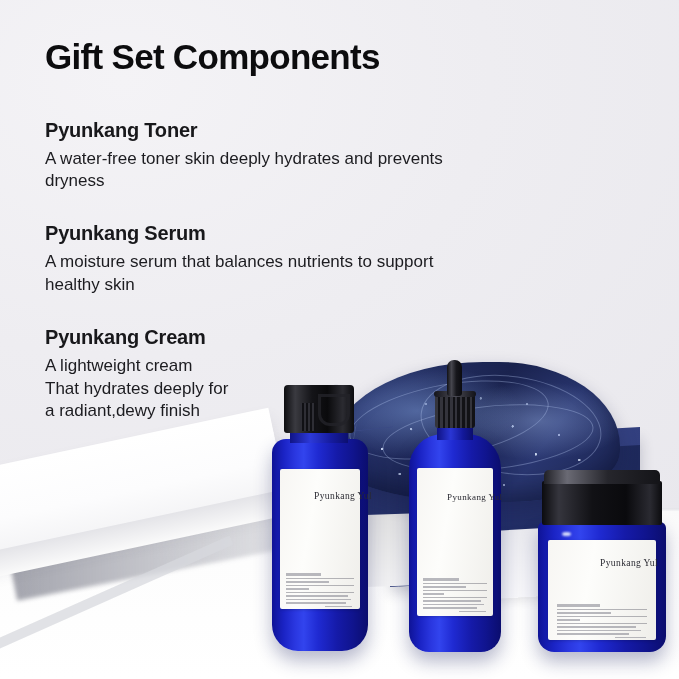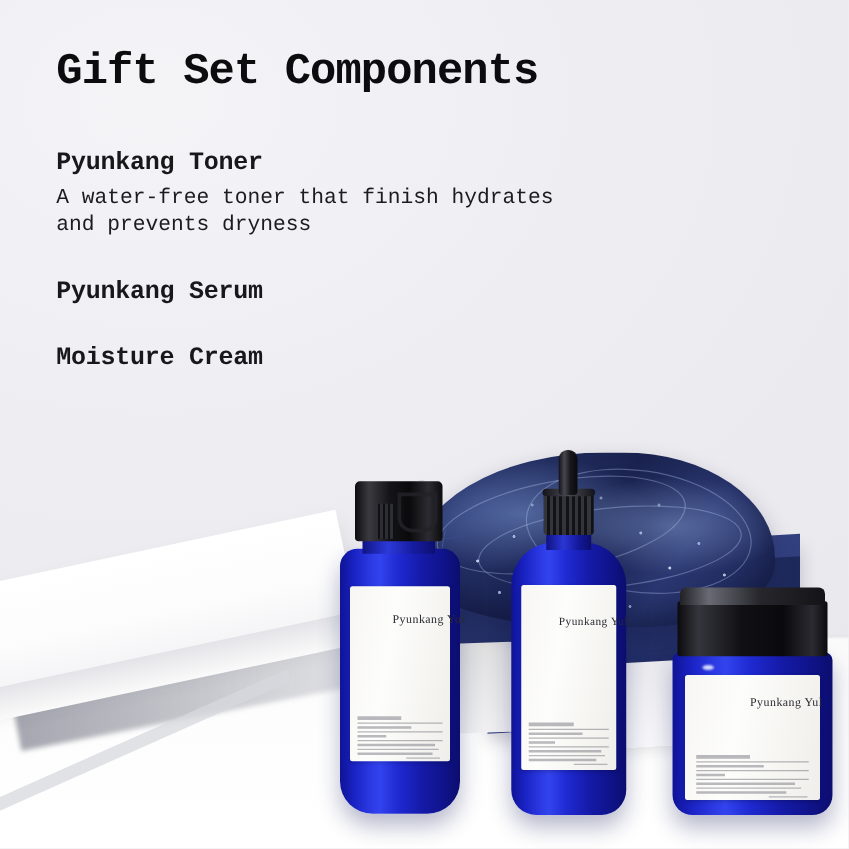--- a/index.html
+++ b/index.html
@@ -158,21 +158,21 @@
   #b3 .lidbody{position:absolute;left:4px;top:11px;width:120px;height:44px;
     background:linear-gradient(90deg,#0b0b0e 0%,#35353d 14%,#111115 42%,#0a0a0d 70%,#2a2a31 90%,#0b0b0e 100%);
     border-radius:2px;}
   #b3 .body{position:absolute;left:0;top:52px;width:128px;height:130px;
     border-radius:6px 6px 16px 16px;}
   #b3 .label{left:10px;top:70px;width:108px;height:100px;border-radius:2px;}
   #b3 .brand{left:52px;top:18px;font-size:9.5px;letter-spacing:.4px;}
   #b3 .fine{top:64px;}
 
   
-  #copy{position:absolute;left:45px;top:38px;width:420px;font-family:Liberation Mono, monospace;}
+  #copy{position:absolute;left:45px;top:38px;width:420px;}
   #title{font-size:35px;font-weight:700;color:#0c0c0e;letter-spacing:-.7px;
     line-height:1.1;margin:0 0 42px 0;}
   .sec{margin-bottom:30px;}
   .sec h3{margin:0 0 6px 0;font-size:20px;font-weight:700;color:#18181b;
     letter-spacing:-.2px;}
   .sec p{margin:0;font-size:17px;line-height:1.32;color:#1c1c20;}
 </style>
 </head>
 <body>
 
@@ -275,25 +275,29 @@
       </div>
     </div>
 
   </div>
 
   <div id="copy">
     <h1 id="title">Gift Set Components</h1>
 
     <div class="sec">
       <h3>Pyunkang Toner</h3>
-      <p>A water-free toner that finish hydrates and prevents dryness</p>
+      <p>A water-free toner skin deeply hydrates and prevents dryness</p>
     </div>
 
     <div class="sec">
       <h3>Pyunkang Serum</h3>
+      <p>A moisture serum that balances nutrients to support healthy skin</p>
     </div>
 
     <div class="sec">
-      <h3>Moisture Cream</h3>
+      <h3>Pyunkang Cream</h3>
+      <p style="white-space:pre-line;">A lightweight cream
+That hydrates deeply for
+a radiant,dewy finish</p>
     </div>
   </div>
 
 </div>
 
 </body></html>

